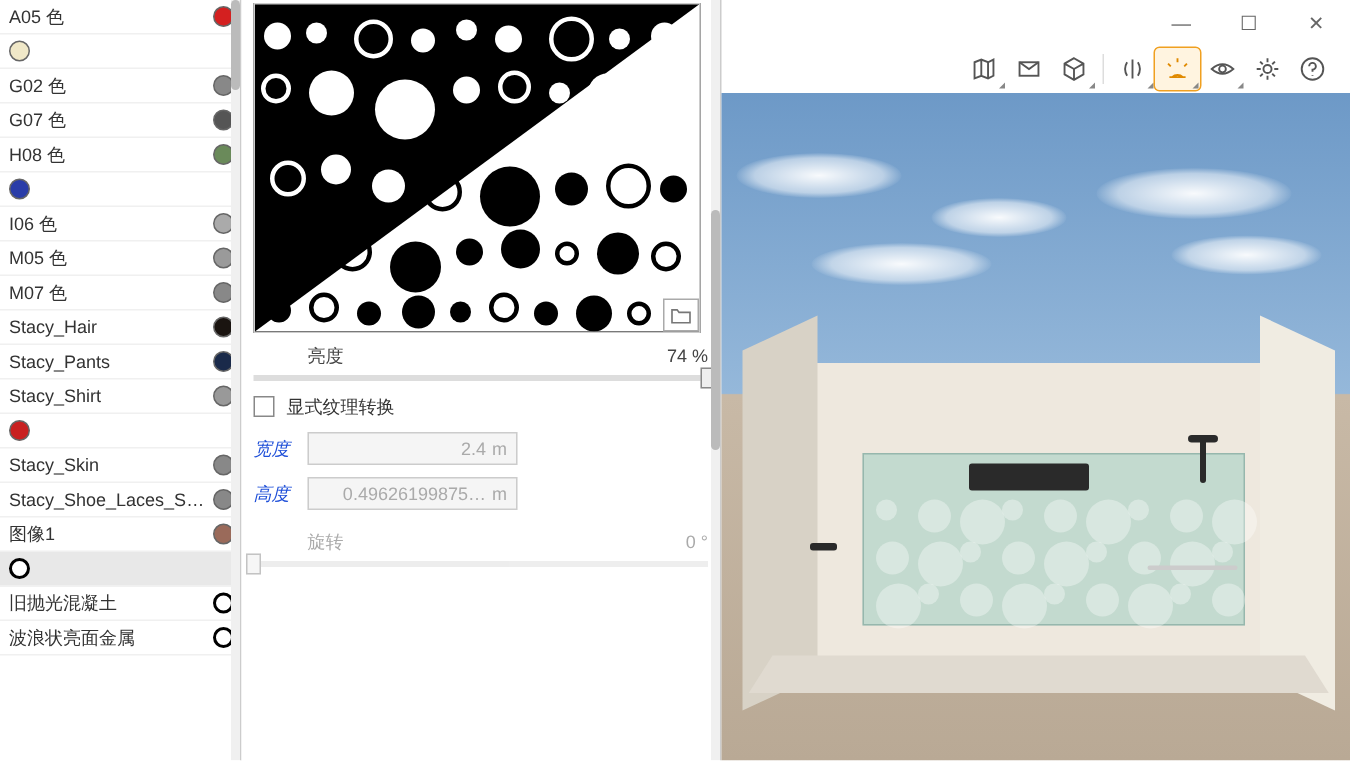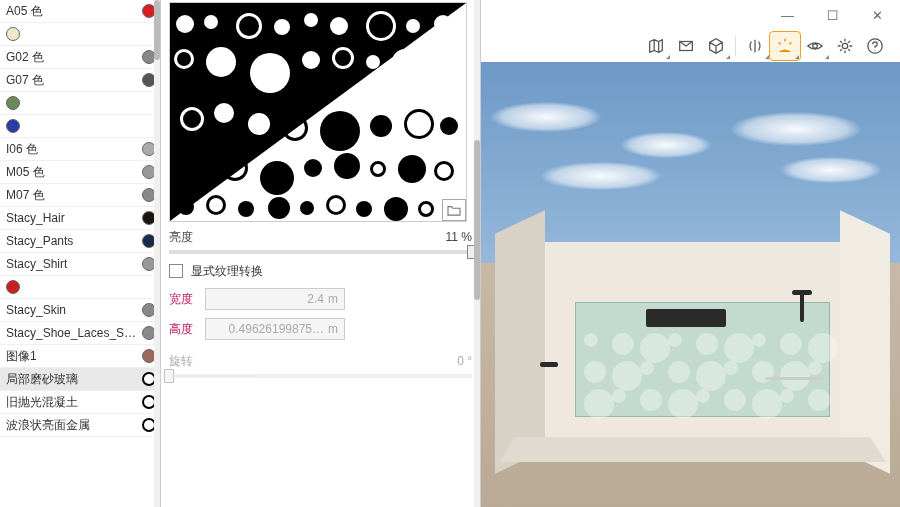--- a/index.html
+++ b/index.html
@@ -18,32 +18,32 @@
   
   .props { width: 320px; height: 507px; border-right: 1px solid #ccc; background: #fff; padding: 2px 8px 8px 8px; overflow: hidden; position: relative; }
   .preview { width: 298px; height: 220px; border: 1px solid #ccc; background: #000; position: relative; overflow: hidden; margin-bottom: 4px; }
   .preview .white-tri { position: absolute; inset: 0; background: #fff; clip-path: polygon(0% 100%, 100% 0%, 100% 100%); }
   .dot { position: absolute; border-radius: 50%; }
   .open-btn { position: absolute; right: 0; bottom: 0; width: 24px; height: 22px; background: #fff; border: 1px solid #aaa; display: flex; align-items: center; justify-content: center; }
   .open-btn svg { width: 14px; height: 12px; }
 
   .prop-row { display: flex; align-items: center; height: 22px; margin-top: 4px; font-size: 12px; color: #444; }
   .prop-row.disabled { color: #aaa; }
-  .prop-label { width: 36px; }
+  .prop-label { width: 36px; margin-left: 36px; }
   .prop-track { flex: 1; height: 4px; background: #ddd; position: relative; margin: 0 6px; }
   .prop-handle { position: absolute; top: -5px; width: 10px; height: 14px; background: #eee; border: 1px solid #888; }
   .prop-val { width: 46px; text-align: right; }
 
   .chk-row { display: flex; align-items: center; height: 22px; margin-top: 6px; }
   .chk { width: 14px; height: 14px; border: 1px solid #888; margin-right: 8px; display: flex; align-items: center; justify-content: center; font-size: 11px; }
   .chk.checked::after { content: "✔"; color: #333; font-size: 11px; }
   .chk-row .bold { font-weight: 400; }
 
   .dim-row { display: flex; align-items: center; height: 26px; margin-top: 4px; }
-  .dim-row .dim-label { width: 36px; color: #be185d; }
+  .dim-row .dim-label { width: 36px; color: #1d4ed8; font-style: italic; }
   .dim-input { width: 140px; height: 22px; border: 1px solid #ccc; background: #f5f5f5; display: flex; align-items: center; padding: 0 6px; color: #aaa; }
   .dim-input .val { flex: 1; text-align: right; padding-right: 4px; }
   .dim-input .unit { color: #aaa; }
   .props-scroll { position: absolute; top: 0; right: 0; width: 6px; height: 100%; background: #f0f0f0; }
   .props-thumb { position: absolute; top: 140px; width: 6px; height: 160px; background: #bbb; border-radius: 3px; }
 
   
   .viewport { flex: 1; height: 507px; display: flex; flex-direction: column; }
   .titlebar { height: 30px; background: #fff; display: flex; align-items: center; justify-content: flex-end; border-bottom: 0; }
   .win-btn { width: 45px; height: 30px; display: flex; align-items: center; justify-content: center; color: #666; font-size: 13px; }
@@ -77,20 +77,21 @@
       </div>
       <div class="mat-row">
         <span class="label">G02 色</span>
         <span class="swatch" style="background: rgb(136, 136, 136);"></span>
       </div>
       <div class="mat-row">
         <span class="label">G07 色</span>
         <span class="swatch" style="background: rgb(85, 85, 85);"></span>
       </div>
       <div class="mat-row">
+        <span class="label">H08 色</span>
         <span class="swatch" style="background: rgb(106, 138, 90);"></span>
       </div>
       <div class="mat-row">
         <span class="swatch" style="background: rgb(42, 61, 168);"></span>
       </div>
       <div class="mat-row">
         <span class="label">I06 色</span>
         <span class="swatch" style="background: rgb(170, 170, 170);"></span>
       </div>
       <div class="mat-row">
@@ -122,21 +123,20 @@
       </div>
       <div class="mat-row">
         <span class="label">Stacy_Shoe_Laces_S…</span>
         <span class="swatch" style="background: rgb(136, 136, 136);"></span>
       </div>
       <div class="mat-row">
         <span class="label">图像1</span>
         <span class="swatch" style="background: rgb(154, 106, 90);"></span>
       </div>
       <div class="mat-row selected">
-        <span class="label">局部磨砂玻璃</span>
         <span class="swatch ring"></span>
       </div>
       <div class="mat-row">
         <span class="label">旧抛光混凝土</span>
         <span class="swatch ring"></span>
       </div>
       <div class="mat-row">
         <span class="label">波浪状亮面金属</span>
         <span class="swatch ring"></span>
       </div>
@@ -196,21 +196,21 @@
       </div>
     <div class="open-btn">
       <svg viewBox="0 0 16 14">
           <path d="M1 3 h4 l1.5 2 H15 v8 H1 Z" fill="none" stroke="#777" stroke-width="1.3"></path>
         </svg>
     </div>
   </div>
 
   <div class="prop-row">
     <span class="prop-label">亮度</span>
-    <span class="prop-val" style="margin-left:auto">11 %</span>
+    <span class="prop-val" style="margin-left:auto">74 %</span>
   </div>
   <div class="prop-track" style="margin:2px 0 6px 0;">
     <div class="prop-handle" style="right:-5px;"></div>
   </div>
 
 
   <div class="chk-row">
     <span class="chk"></span>
     <span class="bold">显式纹理转换</span>
   </div>

